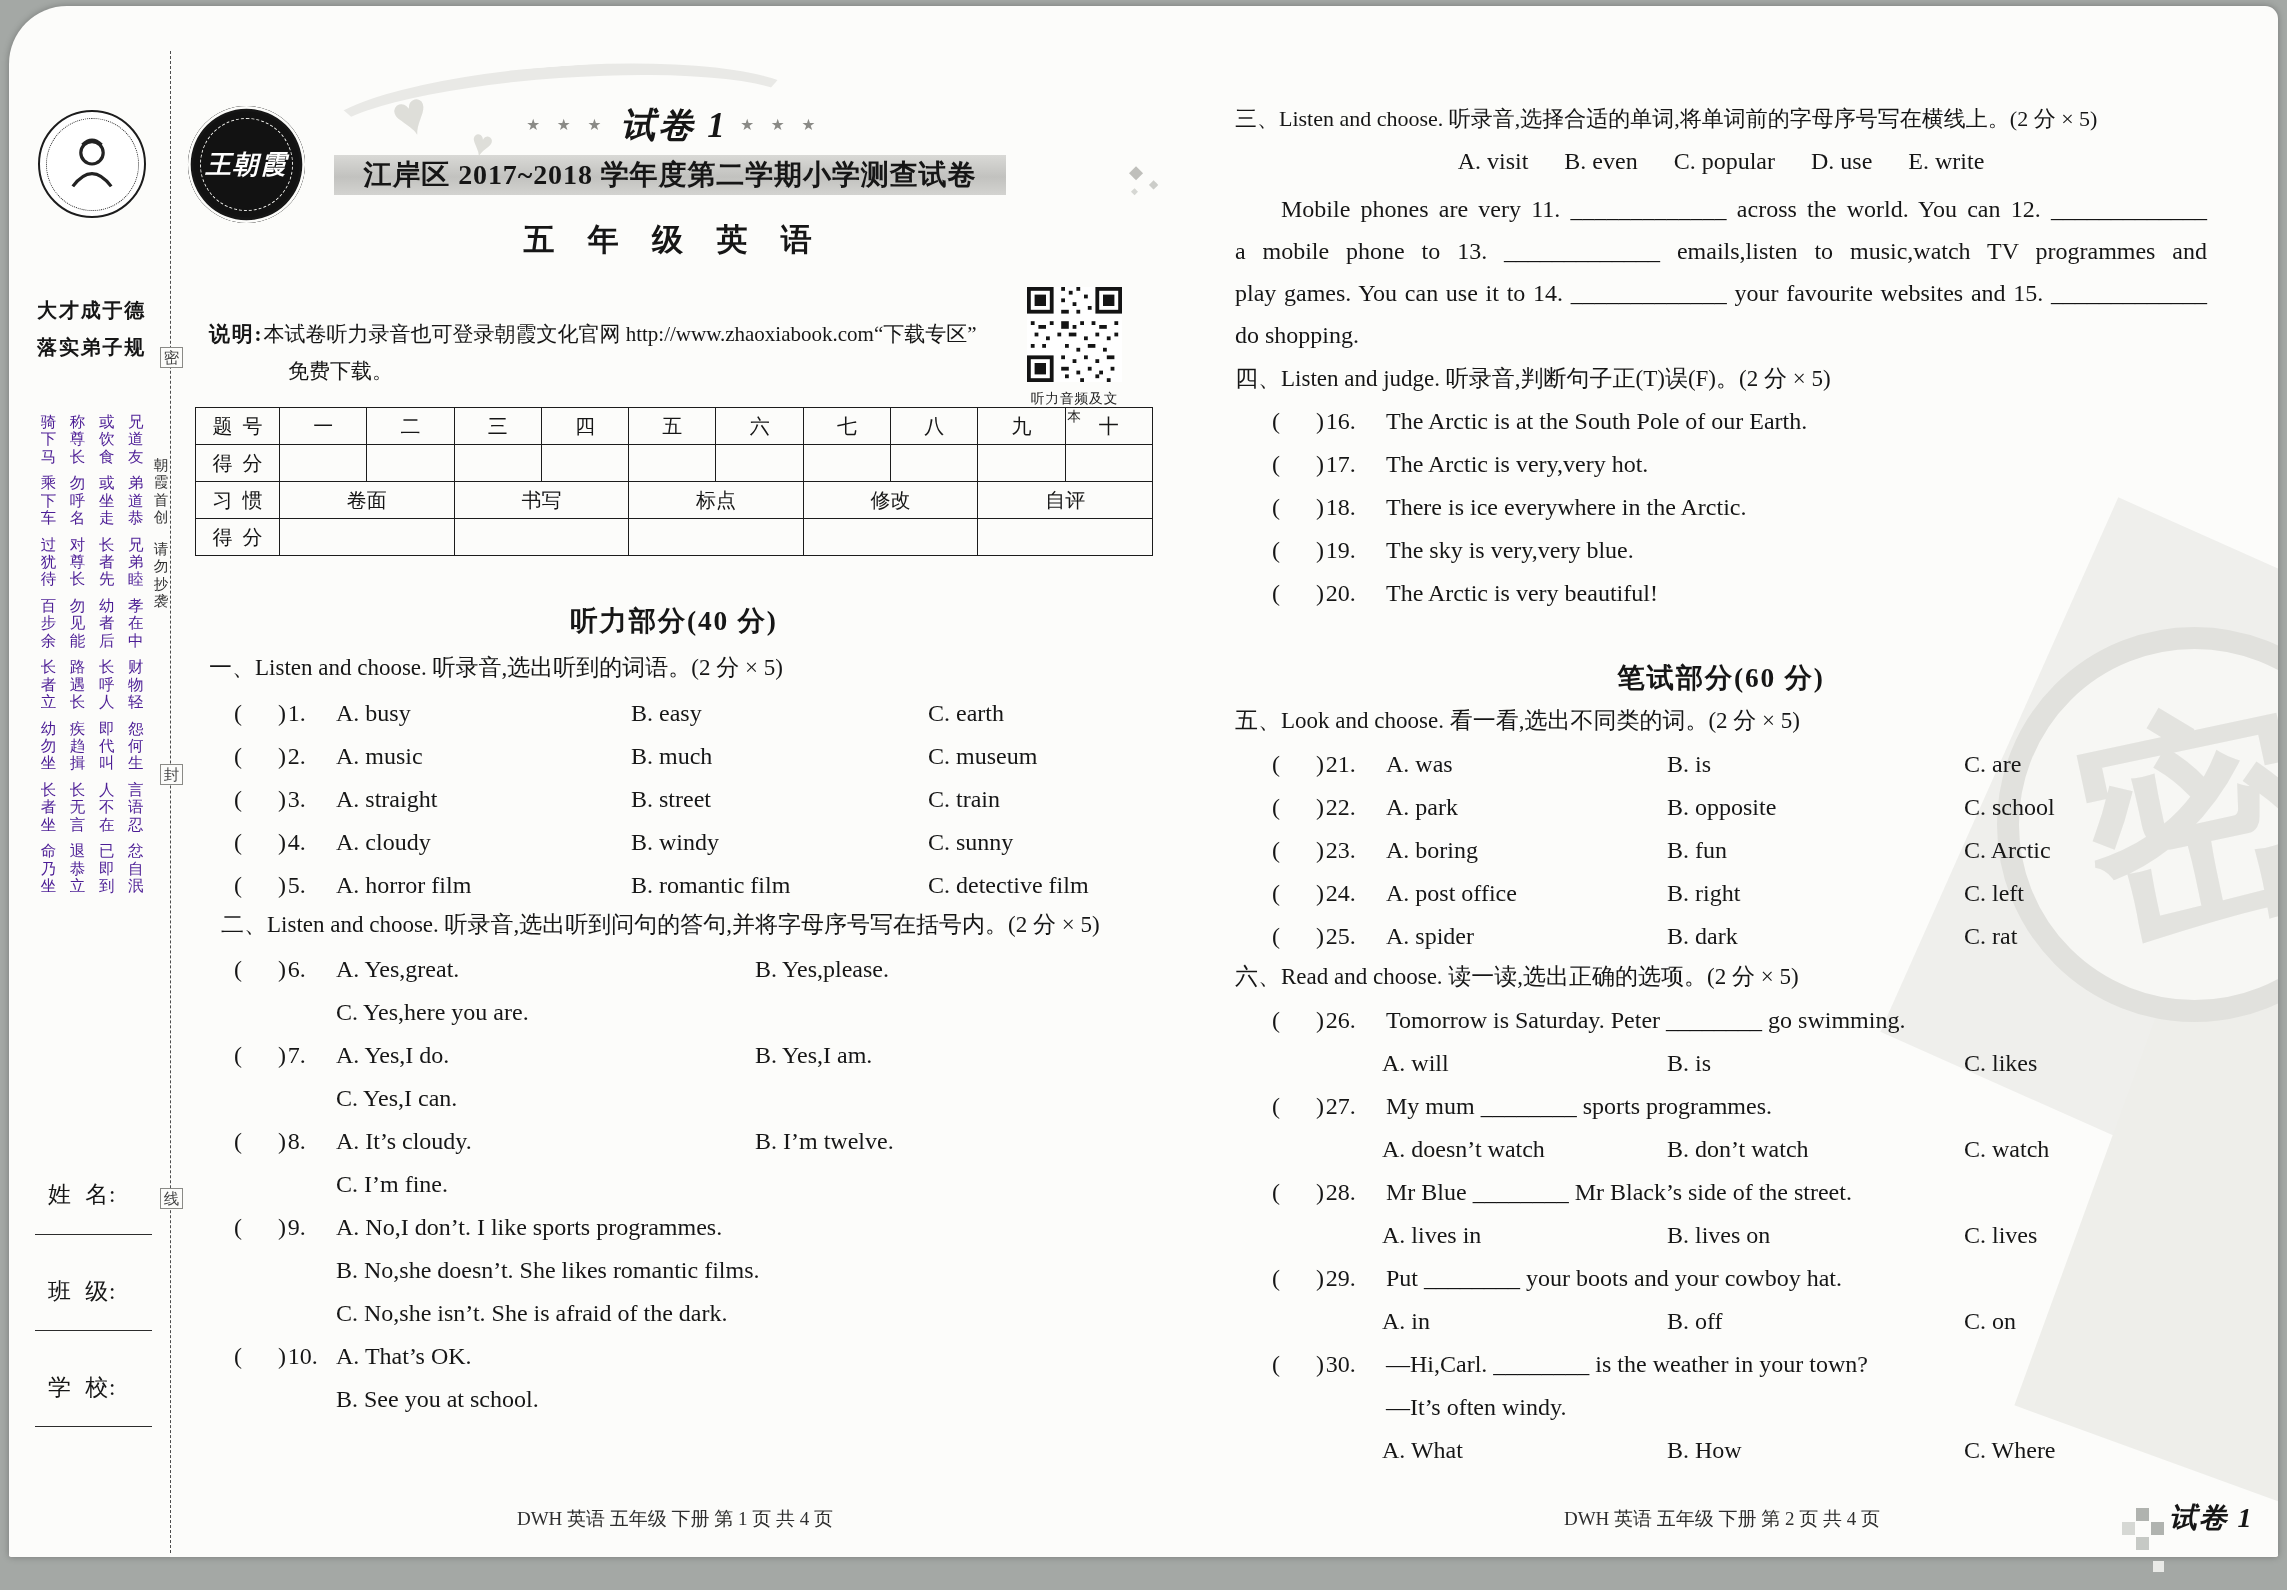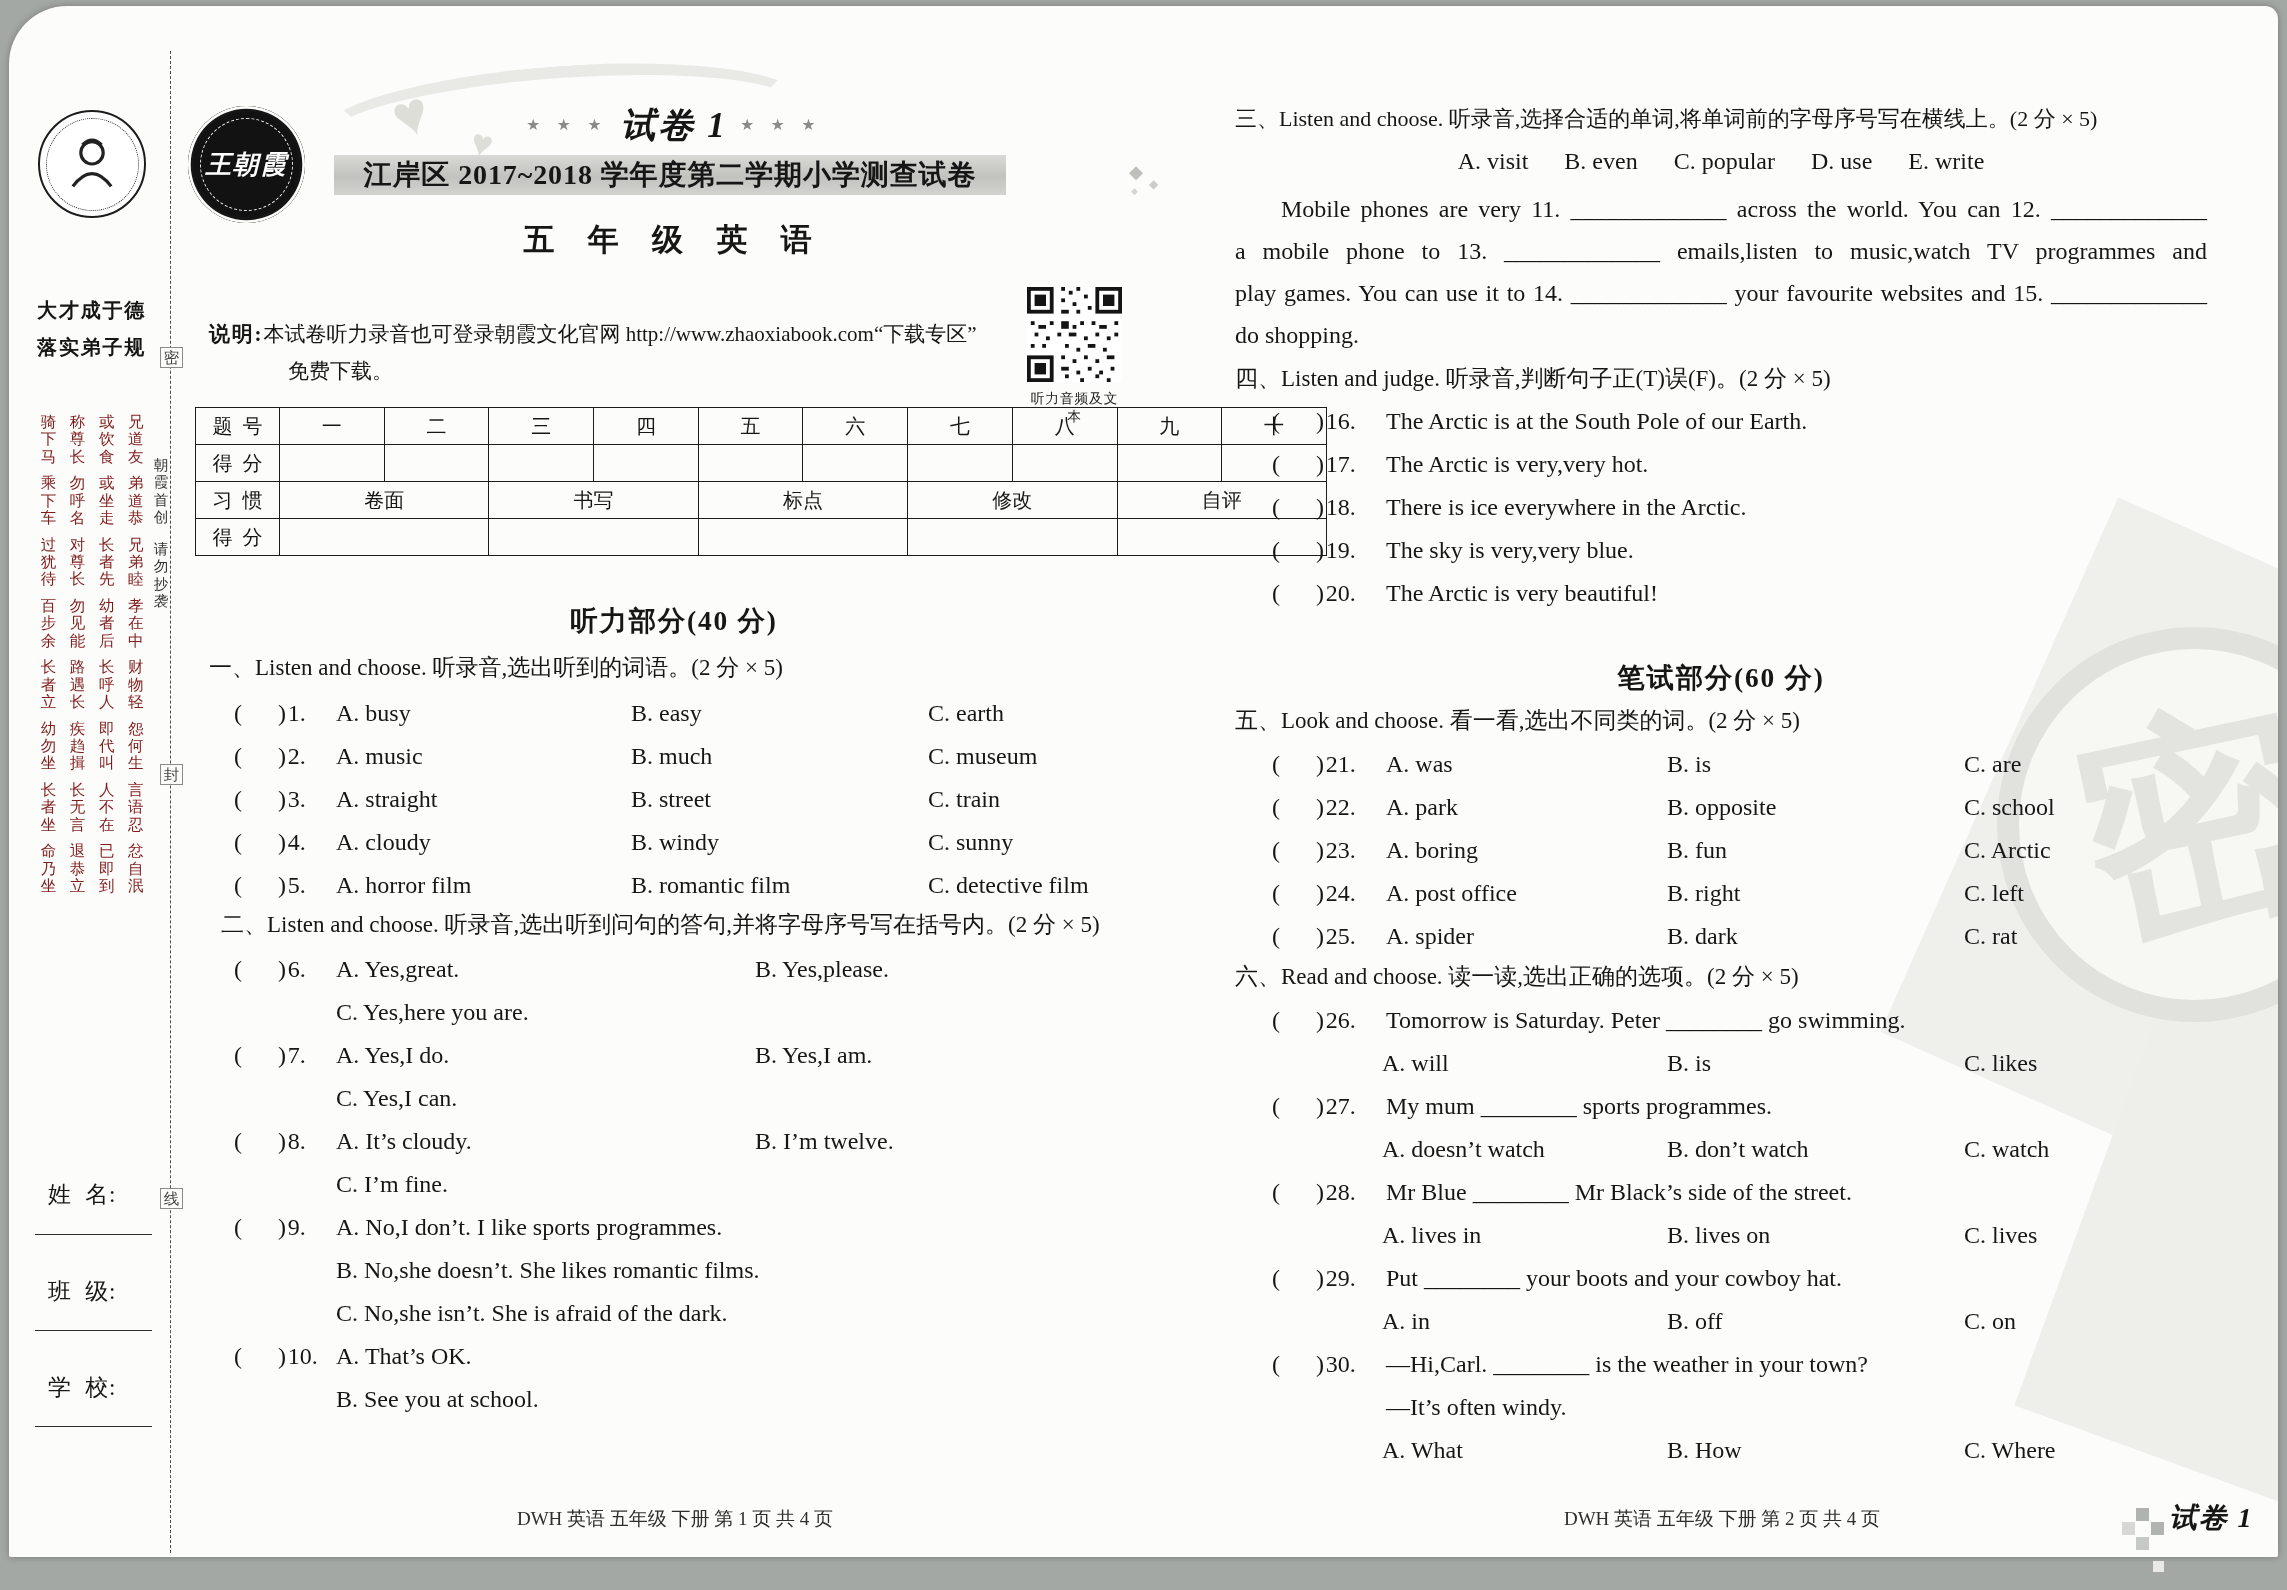--- a/index.html
+++ b/index.html
@@ -38,21 +38,21 @@
 
   
   .kid-logo { position:absolute; left:38px; top:110px; width:108px; height:108px; border-radius:50%;
     border:2.7px solid #1c1c1c; background:#fff; display:flex; align-items:center; justify-content:center; }
   .kid-logo::before { content:""; position:absolute; inset:5.5px; border:1.8px dotted #2a2a2a; border-radius:50%; }
   .slogan { position:absolute; left:25.6px; top:292px; width:132px; text-align:center;
     font-size:20px; font-weight:700; line-height:37px; letter-spacing:1.8px; }
   .dizigui { position:absolute; left:25.6px; top:413px; width:133px; display:flex; justify-content:center; gap:9.1px; }
   .dz-col { width:20px; }
   .dz-g { width:17.4px; margin:0 auto 9.1px auto; font-size:15.5px; line-height:17.4px;
-    word-break:break-all; text-align:center; color:#7f1d1d; }
+    word-break:break-all; text-align:center; color:#4c1d95; }
   .spine-line { position:absolute; left:170px; top:51px; height:1502px; border-left:1.8px dashed #4c4c4c; }
   .spine-text { position:absolute; left:152px; width:18.3px; font-size:14.6px; line-height:17.4px;
     word-break:break-all; text-align:center; color:#333; background:#fcfcfa; }
   .seal-mark { position:absolute; left:160px; font-size:15.5px; color:#444; background:#fcfcfa;
     border:0.9px solid #8a8a86; padding:0.9px 2.7px; line-height:17.4px; }
   .id-label { position:absolute; left:48px; font-size:23px; letter-spacing:0.9px; }
   .id-line { position:absolute; left:35px; width:117px; border-bottom:1.8px solid #2c2c2c; }
 
   
   .p1-starline { position:absolute; left:377px; top:102px; width:594px; text-align:center; }
@@ -69,21 +69,21 @@
     text-align:center; line-height:40px; font-size:28px; font-weight:700; letter-spacing:0.9px; }
   .subject { position:absolute; left:377px; top:219px; width:594px; text-align:center;
     font-size:31px; font-weight:700; letter-spacing:12.8px; }
   .note { position:absolute; left:209px; top:316px; width:822px; font-size:21px; line-height:37px; }
   .note b { letter-spacing:1.8px; }
   .note-line2 { padding-left:79px; }
   .qr-box { position:absolute; left:1027px; top:287px; width:95px; }
   .qr-caption { margin-top:3.7px; text-align:center; font-size:13.7px; letter-spacing:0.9px; color:#222; }
 
   
-  .score { position:absolute; left:195px; top:407px; border-collapse:collapse; table-layout:fixed; width:1132px; }
+  .score { position:absolute; left:195px; top:407px; border-collapse:collapse; table-layout:fixed; width:958px; }
   .score td, .score th { border:1.8px solid #1c1c1c; height:37px; text-align:center;
     font-size:20px; font-weight:400; white-space:pre; }
   .score .lab { width:84px; }
 
   
   .part-header { position:absolute; text-align:center; font-size:27.4px; font-weight:700; letter-spacing:1.8px; }
   .sec-h { position:absolute; font-size:23px; white-space:nowrap; }
   .qblock { position:absolute; }
   .qrow { display:grid; align-items:center; height:43px; font-size:24px; white-space:nowrap; }
   .g1 { grid-template-columns:102px 295px 297px 1fr; }

